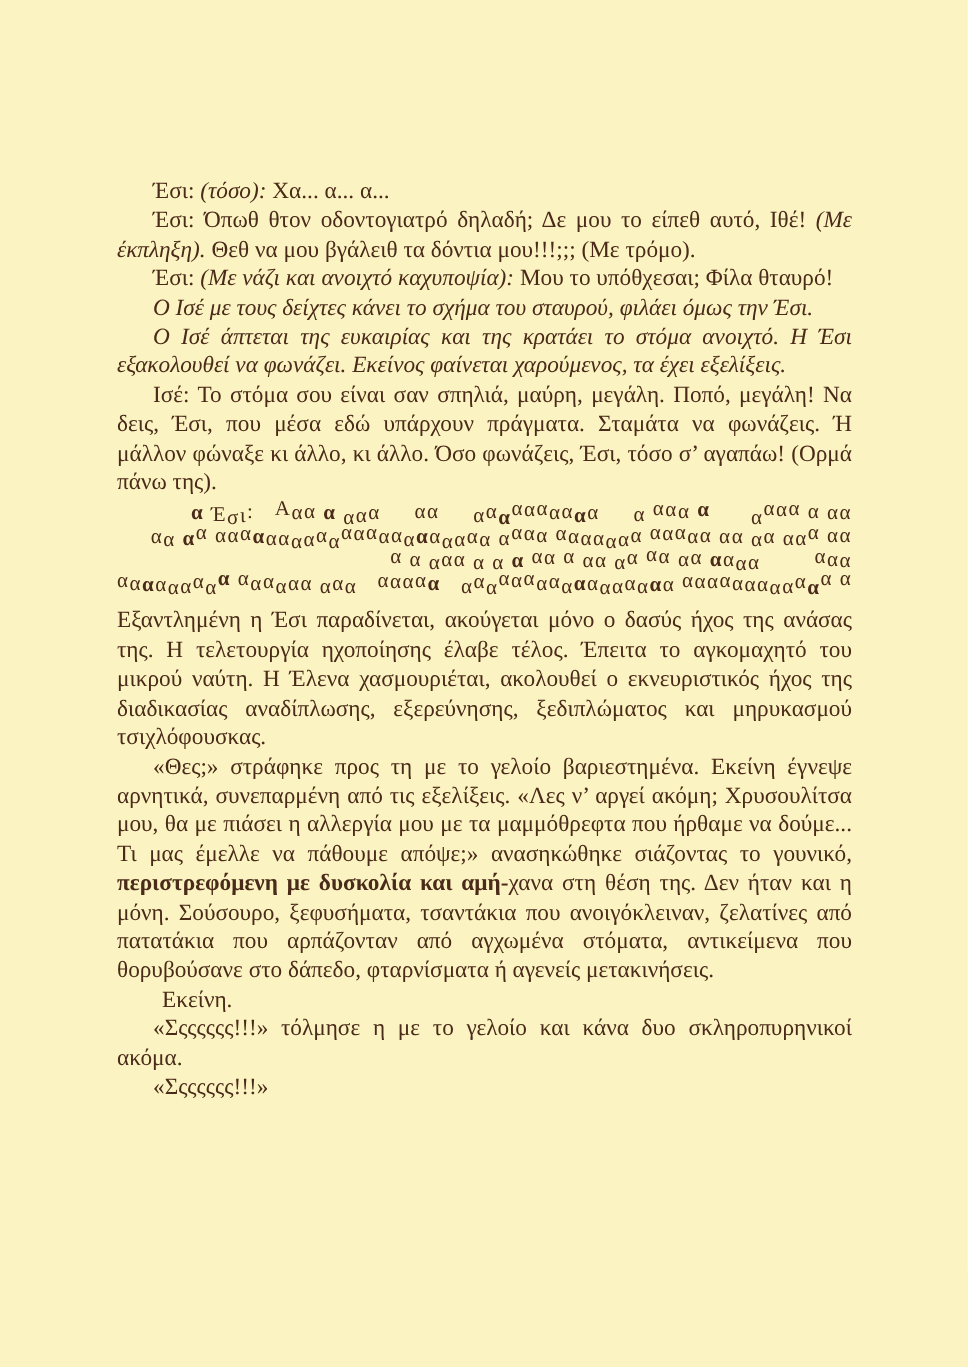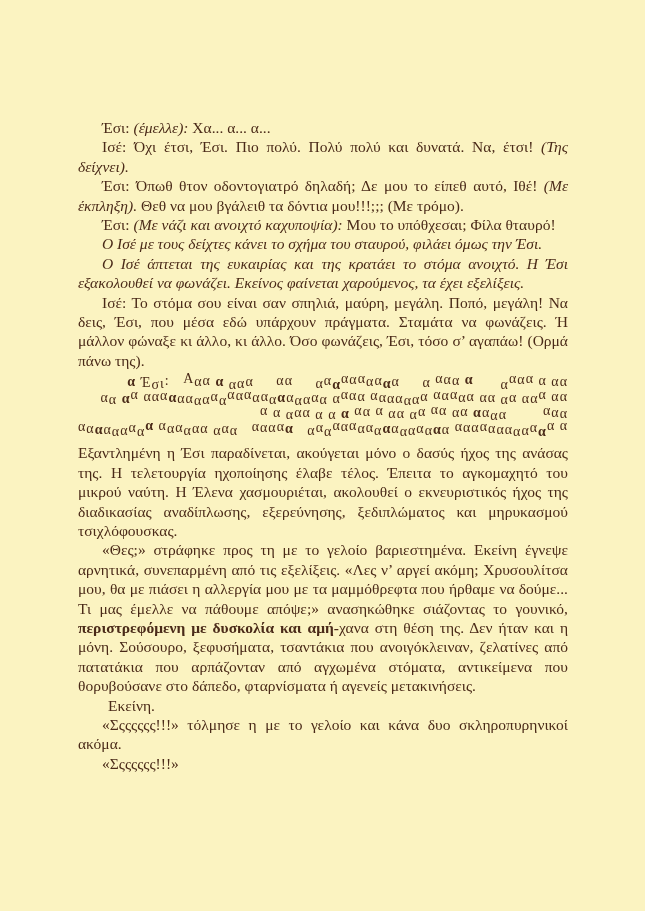--- a/index.html
+++ b/index.html
@@ -32,22 +32,21 @@
     text-align:left;
   }
   .scream-line{white-space:pre;text-align:right;}
   .scream-line span{position:relative;display:inline-block;}
 </style>
 </head>
 <body>
 
 <div class="page">
   <div class="text-block">
-      <div class="para indent"><span>Έσι: </span><span class="it">(έμελλε):</span><span> Χα... α... α...</span></div>
-      <div class="para indent"><span>Ισέ: Όχι έτσι, Έσι. Πιο πολύ. Πολύ πολύ και δυνατά. Να, έτσι! </span><span class="it">(Της δείχνει).</span></div>
+      <div class="para indent"><span>Έσι: </span><span class="it">(τόσο):</span><span> Χα... α... α...</span></div>
       <div class="para indent"><span>Έσι: Όπωθ θτον οδοντογιατρό δηλαδή; Δε μου το είπεθ αυτό, Ιθέ! </span><span class="it">(Με έκπληξη).</span><span> Θεθ να μου βγάλειθ τα δόντια μου!!!;;; (Με τρόμο).</span></div>
       <div class="para indent"><span>Έσι: </span><span class="it">(Με νάζι και ανοιχτό καχυποψία):</span><span> Μου το υπόθχεσαι; Φίλα θταυρό!</span></div>
       <div class="para indent"><span class="it">Ο Ισέ με τους δείχτες κάνει το σχήμα του σταυρού, φιλάει όμως την Έσι.</span></div>
       <div class="para indent"><span class="it">Ο Ισέ άπτεται της ευκαιρίας και της κρατάει το στόμα ανοιχτό. Η Έσι εξακολουθεί να φωνάζει. Εκείνος φαίνεται χαρούμενος, τα έχει εξελίξεις.</span></div>
       <div class="para indent"><span>Ισέ: Το στόμα σου είναι σαν σπηλιά, μαύρη, μεγάλη. Ποπό, μεγάλη! Να δεις, Έσι, που μέσα εδώ υπάρχουν πράγματα. Σταμάτα να φωνάζεις. Ή μάλλον φώναξε κι άλλο, κι άλλο. Όσο φωνάζεις, Έσι, τόσο σ’ αγαπάω! (Ορμά πάνω της).</span></div>
       <div class="scream">
         <div class="scream-line"><span style="top: 0px; font-weight: bold;">α</span> <span style="top: 1px;">Έ</span><span style="top: 3px;">σ</span><span style="top: 2px;">ι</span><span style="top: -1px;">:</span>   <span style="top: -3px;">Α</span><span style="top: 0px;">α</span><span style="top: -1px;">α</span> <span style="top: 0px; font-weight: bold;">α</span> <span style="top: 3px;">α</span><span style="top: 2px;">α</span><span style="top: 0px;">α</span>     <span style="top: -1px;">α</span><span style="top: -1px;">α</span>     <span style="top: 2px;">α</span><span style="top: -1px;">α</span><span style="top: 3px; font-weight: bold;">α</span><span style="top: -3px;">α</span><span style="top: -2px;">α</span><span style="top: -3px;">α</span><span style="top: 0px;">α</span><span style="top: -1px;">α</span><span style="top: 2px; font-weight: bold;">α</span><span style="top: 0px;">α</span>     <span style="top: 1px;">α</span> <span style="top: -3px;">α</span><span style="top: -2px;">α</span><span style="top: -1px;">α</span> <span style="top: -2px; font-weight: bold;">α</span>      <span style="top: 3px;">α</span><span style="top: -3px;">α</span><span style="top: -2px;">α</span><span style="top: -3px;">α</span> <span style="top: -1px;">α</span> <span style="top: 0px;">α</span><span style="top: 0px;">α</span></div>
         <div class="scream-line"><span style="top: 0px;">α</span><span style="top: 2px;">α</span> <span style="top: 1px; font-weight: bold;">α</span><span style="top: -3px;">α</span> <span style="top: -1px;">α</span><span style="top: -1px;">α</span><span style="top: -2px;">α</span><span style="top: 0px; font-weight: bold;">α</span><span style="top: 1px;">α</span><span style="top: 1px;">α</span><span style="top: 3px;">α</span><span style="top: 2px;">α</span><span style="top: -1px;">α</span><span style="top: 3px;">α</span><span style="top: -3px;">α</span><span style="top: -2px;">α</span><span style="top: -3px;">α</span><span style="top: 0px;">α</span><span style="top: -1px;">α</span><span style="top: 2px;">α</span><span style="top: 0px; font-weight: bold;">α</span><span style="top: 0px;">α</span><span style="top: 3px;">α</span><span style="top: 2px;">α</span><span style="top: 0px;">α</span><span style="top: 2px;">α</span> <span style="top: 1px;">α</span><span style="top: -3px;">α</span><span style="top: -2px;">α</span><span style="top: -1px;">α</span> <span style="top: -2px;">α</span><span style="top: 0px;">α</span><span style="top: 1px;">α</span><span style="top: 1px;">α</span><span style="top: 3px;">α</span><span style="top: 2px;">α</span><span style="top: -1px;">α</span> <span style="top: -3px;">α</span><span style="top: -2px;">α</span><span style="top: -3px;">α</span><span style="top: 0px;">α</span><span style="top: -1px;">α</span> <span style="top: 0px;">α</span><span style="top: 0px;">α</span> <span style="top: 2px;">α</span><span style="top: 0px;">α</span> <span style="top: 1px;">α</span><span style="top: 1px;">α</span><span style="top: -3px;">α</span> <span style="top: -1px;">α</span><span style="top: -1px;">α</span></div>
         <div class="scream-line"><span style="top: -2px;">α</span> <span style="top: 0px;">α</span> <span style="top: 2px;">α</span><span style="top: 0px;">α</span><span style="top: 0px;">α</span> <span style="top: 2px;">α</span> <span style="top: 2px;">α</span> <span style="top: 1px; font-weight: bold;">α</span> <span style="top: -2px;">α</span><span style="top: -1px;">α</span> <span style="top: -2px;">α</span> <span style="top: 1px;">α</span><span style="top: 1px;">α</span> <span style="top: 2px;">α</span><span style="top: -1px;">α</span> <span style="top: -3px;">α</span><span style="top: -2px;">α</span> <span style="top: 0px;">α</span><span style="top: -1px;">α</span> <span style="top: 0px; font-weight: bold;">α</span><span style="top: 0px;">α</span><span style="top: 3px;">α</span><span style="top: 2px;">α</span>        <span style="top: -2px;">α</span><span style="top: 0px;">α</span><span style="top: 1px;">α</span></div>
         <div class="scream-line"><span style="top: -2px;">α</span><span style="top: 0px;">α</span><span style="top: 1px; font-weight: bold;">α</span><span style="top: 1px;">α</span><span style="top: 3px;">α</span><span style="top: 2px;">α</span><span style="top: -1px;">α</span><span style="top: 3px;">α</span><span style="top: -3px; font-weight: bold;">α</span> <span style="top: -3px;">α</span><span style="top: 0px;">α</span><span style="top: -1px;">α</span><span style="top: 2px;">α</span><span style="top: 0px;">α</span><span style="top: 0px;">α</span> <span style="top: 2px;">α</span><span style="top: 0px;">α</span><span style="top: 2px;">α</span>   <span style="top: -2px;">α</span><span style="top: -1px;">α</span><span style="top: -1px;">α</span><span style="top: -2px;">α</span><span style="top: 0px; font-weight: bold;">α</span>   <span style="top: 2px;">α</span><span style="top: -1px;">α</span><span style="top: 3px;">α</span><span style="top: -3px;">α</span><span style="top: -2px;">α</span><span style="top: -3px;">α</span><span style="top: 0px;">α</span><span style="top: -1px;">α</span><span style="top: 2px;">α</span><span style="top: 0px; font-weight: bold;">α</span><span style="top: 0px;">α</span><span style="top: 3px;">α</span><span style="top: 2px;">α</span><span style="top: 0px;">α</span><span style="top: 2px;">α</span><span style="top: 1px; font-weight: bold;">α</span><span style="top: 1px;">α</span> <span style="top: -2px;">α</span><span style="top: -1px;">α</span><span style="top: -1px;">α</span><span style="top: -2px;">α</span><span style="top: 0px;">α</span><span style="top: 1px;">α</span><span style="top: 1px;">α</span><span style="top: 3px;">α</span><span style="top: 2px;">α</span><span style="top: -1px;">α</span><span style="top: 3px; font-weight: bold;">α</span><span style="top: -3px;">α</span> <span style="top: -3px;">α</span></div>

